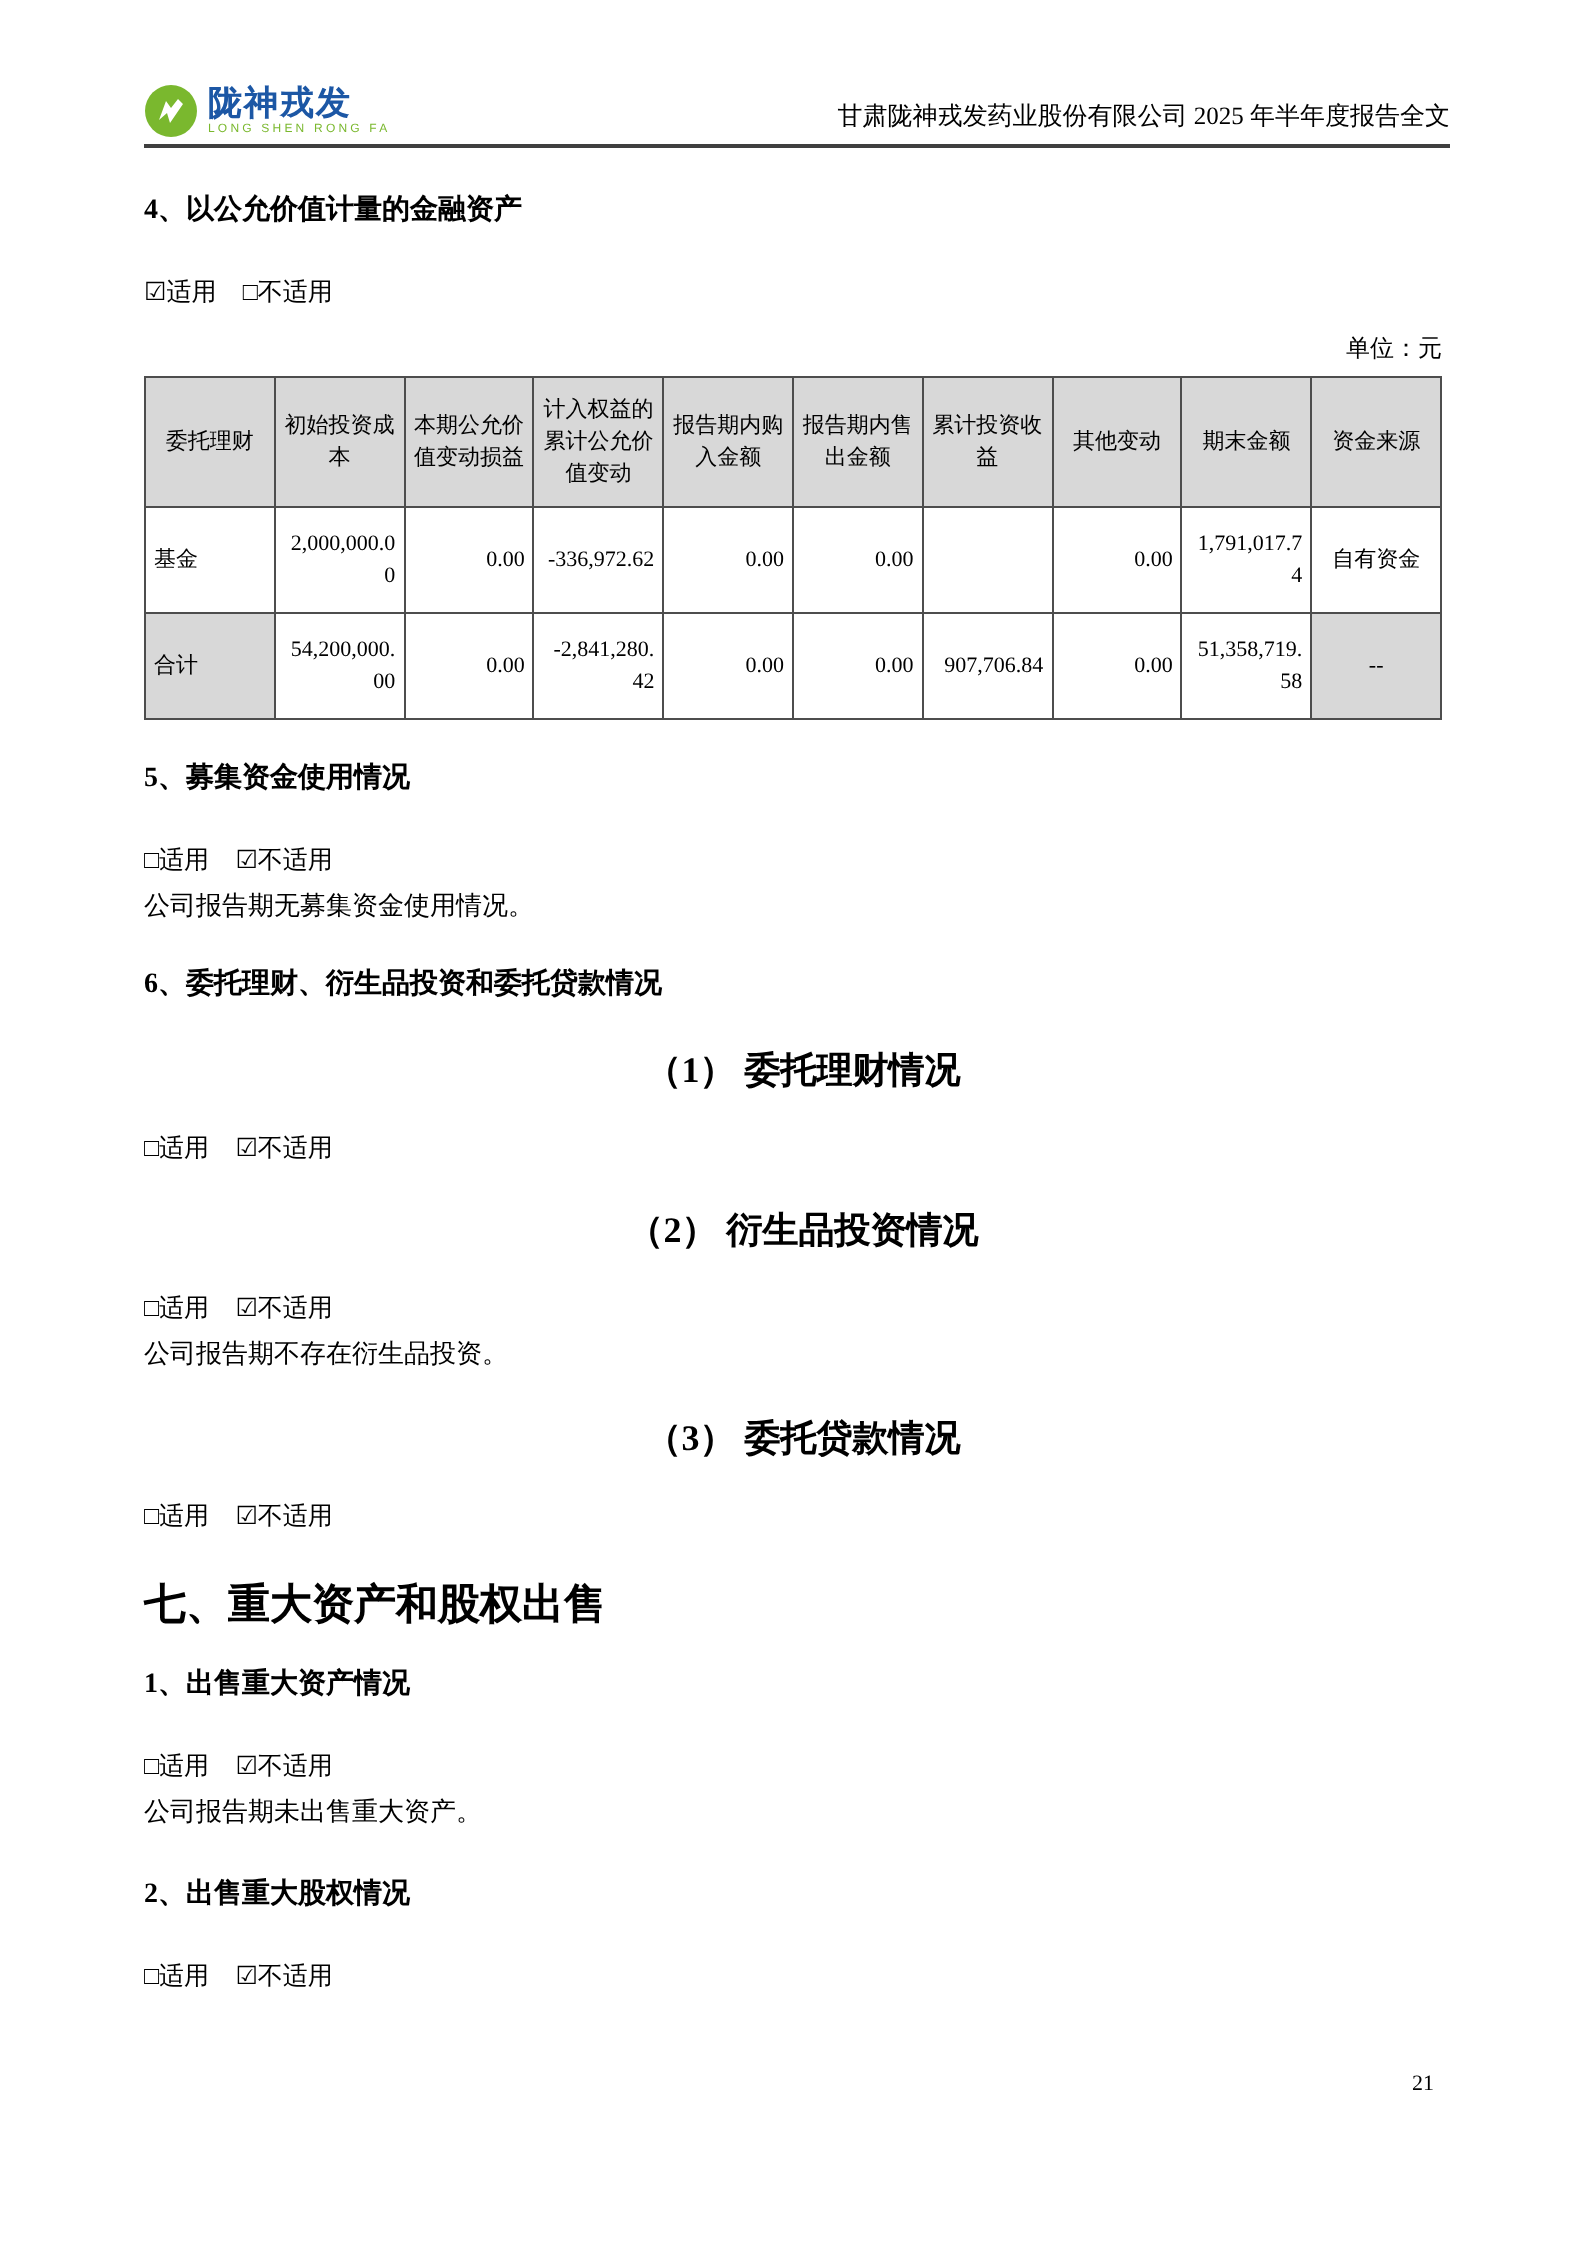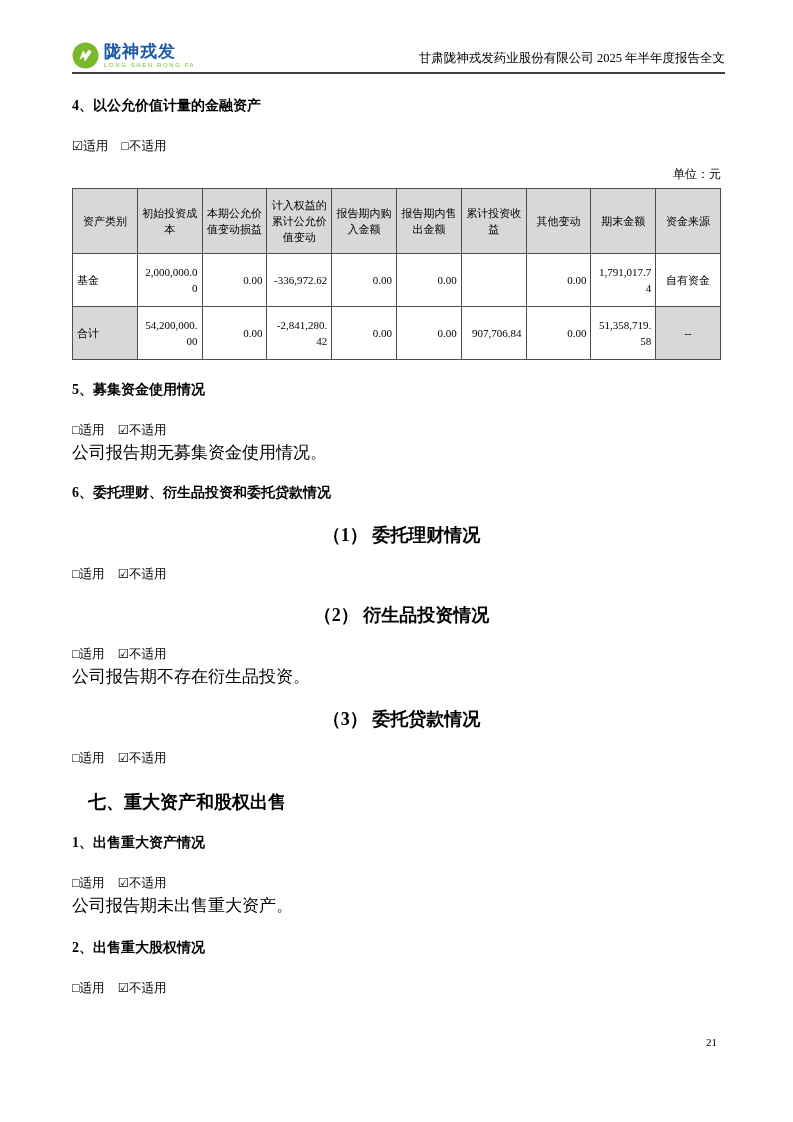--- a/index.html
+++ b/index.html
@@ -34,25 +34,25 @@
     letter-spacing:1px;
   }
   .brand-en{
     font-family:"Liberation Sans","DejaVu Sans",sans-serif;
     font-size:6px;color:var(--brand-green);letter-spacing:1.6px;margin-top:2px;
   }
   .hdr-title{font-size:12.5px;padding-bottom:2px;}
   
   .main{position:absolute;top:88px;left:72px;right:72px;}
   h2.sec{font-size:14px;font-weight:bold;margin:8px 0 0 0;line-height:20px;}
-  h1.sec{font-size:18px;font-weight:bold;margin:24px 0 0 16px;line-height:22px;}
+  h1.sec{font-size:21px;font-weight:bold;margin:24px 0 0 0;line-height:22px;}
   h3.sub{font-size:18px;font-weight:bold;margin:23px 0 0 10px;line-height:18px;text-align:center;}
   .appl{font-size:12.5px;margin-top:21px;line-height:18px;}
   .appl .opt{margin-right:10px;}
-  .note{font-size:17px;margin:4px 0 0 0;line-height:20px;}
+  .note{font-size:13px;margin:4px 0 0 0;line-height:20px;}
   .unit-line{font-size:12px;text-align:right;margin-top:11px;}
   
   table.fin{
     border-collapse:collapse;table-layout:fixed;width:100%;
     margin-top:5px;font-size:11px;
   }
   table.fin th,table.fin td{
     border:1px solid var(--border-color);
     padding:2px 4px;vertical-align:middle;
     overflow:hidden;
@@ -106,21 +106,21 @@
           <col style="width:10%">
           <col style="width:10%">
         <col style="width:10%">
           <col style="width:10%">
           <col style="width:10%">
           <col style="width:10%">
           <col style="width:10%">
       </colgroup>
       <thead>
         <tr>
-          <th>资产类别</th>
+          <th>委托理财</th>
           <th>初始投资成本</th>
           <th>本期公允价值变动损益</th>
           <th>计入权益的累计公允价值变动</th>
           <th>报告期内购入金额</th>
           <th>报告期内售出金额</th>
           <th>累计投资收益</th>
           <th>其他变动</th>
           <th>期末金额</th>
           <th>资金来源</th>
         </tr>

